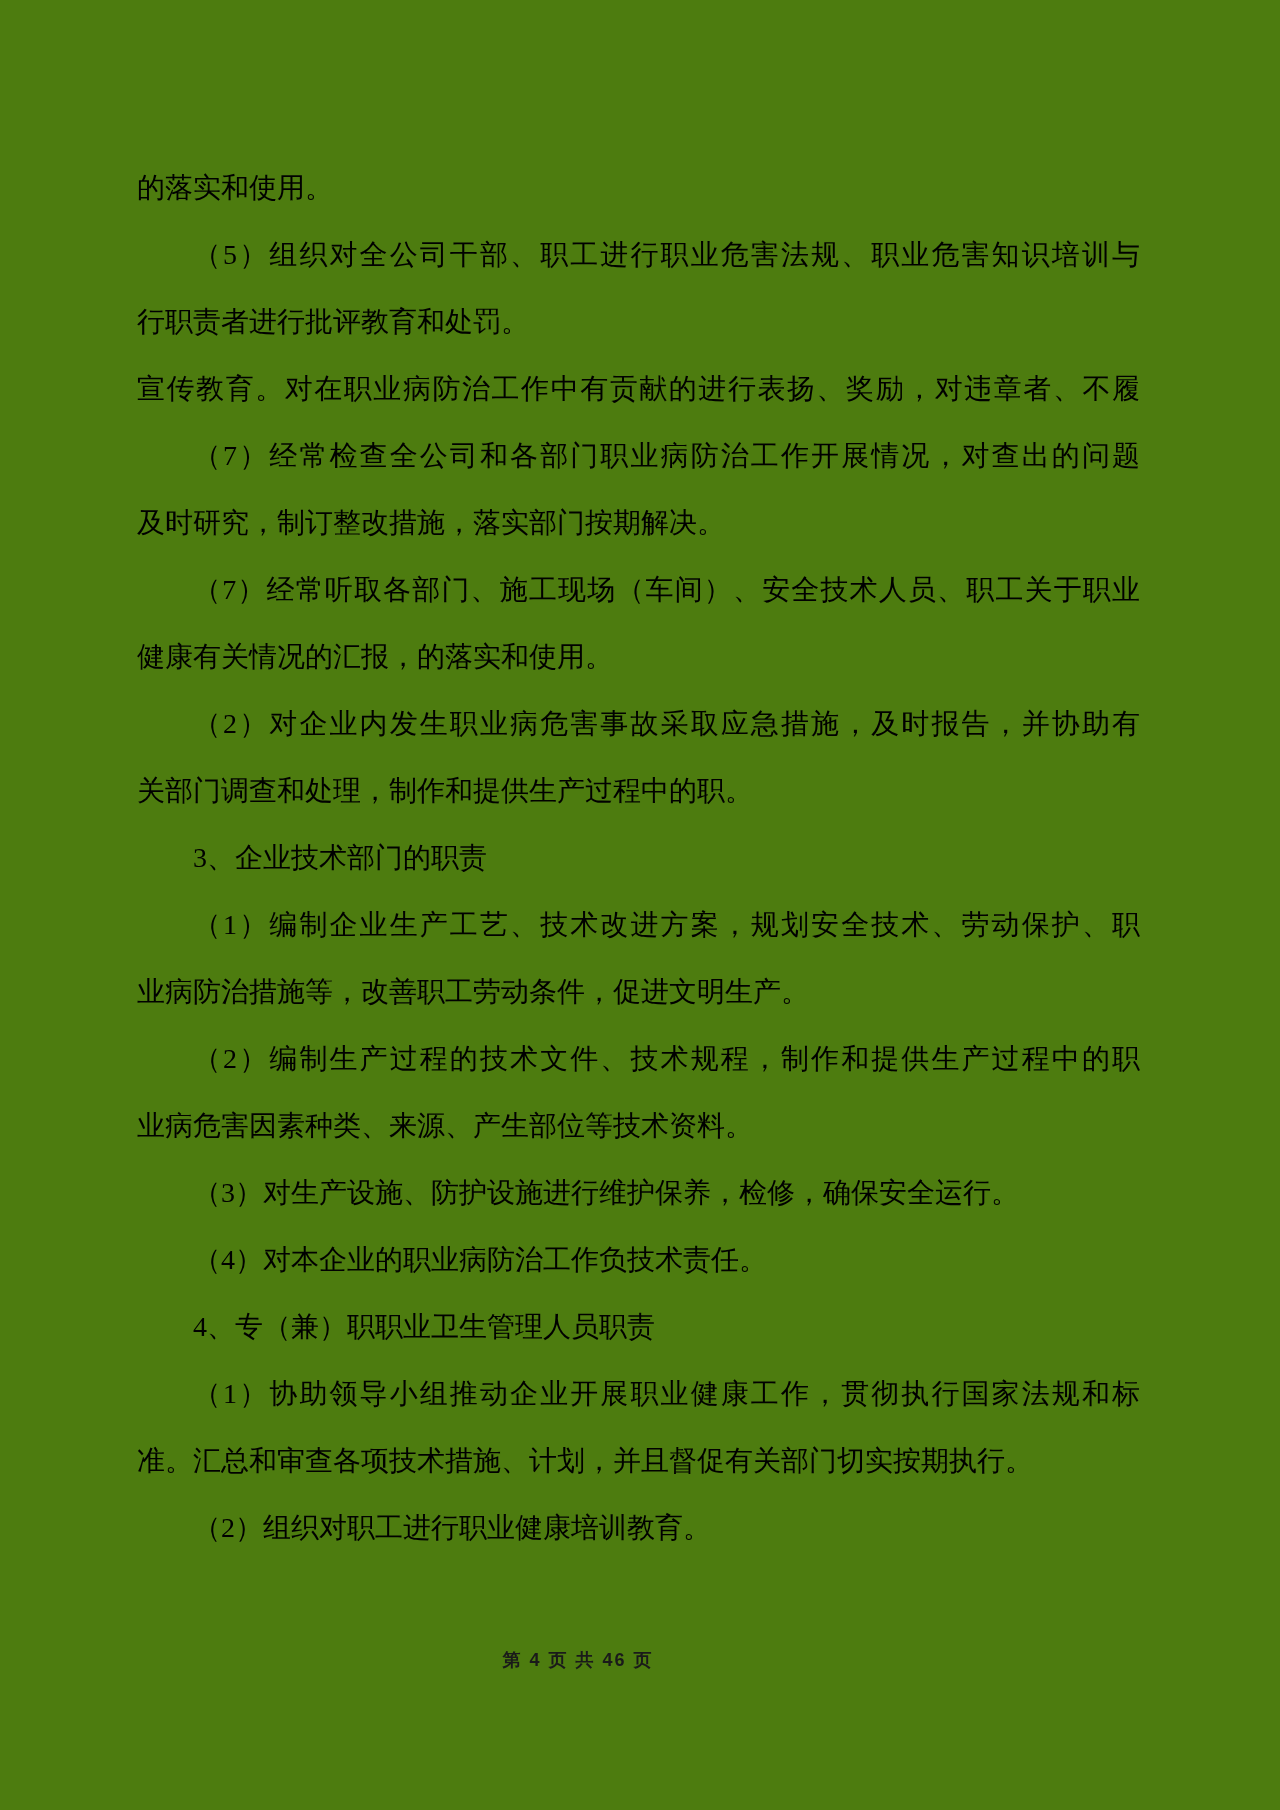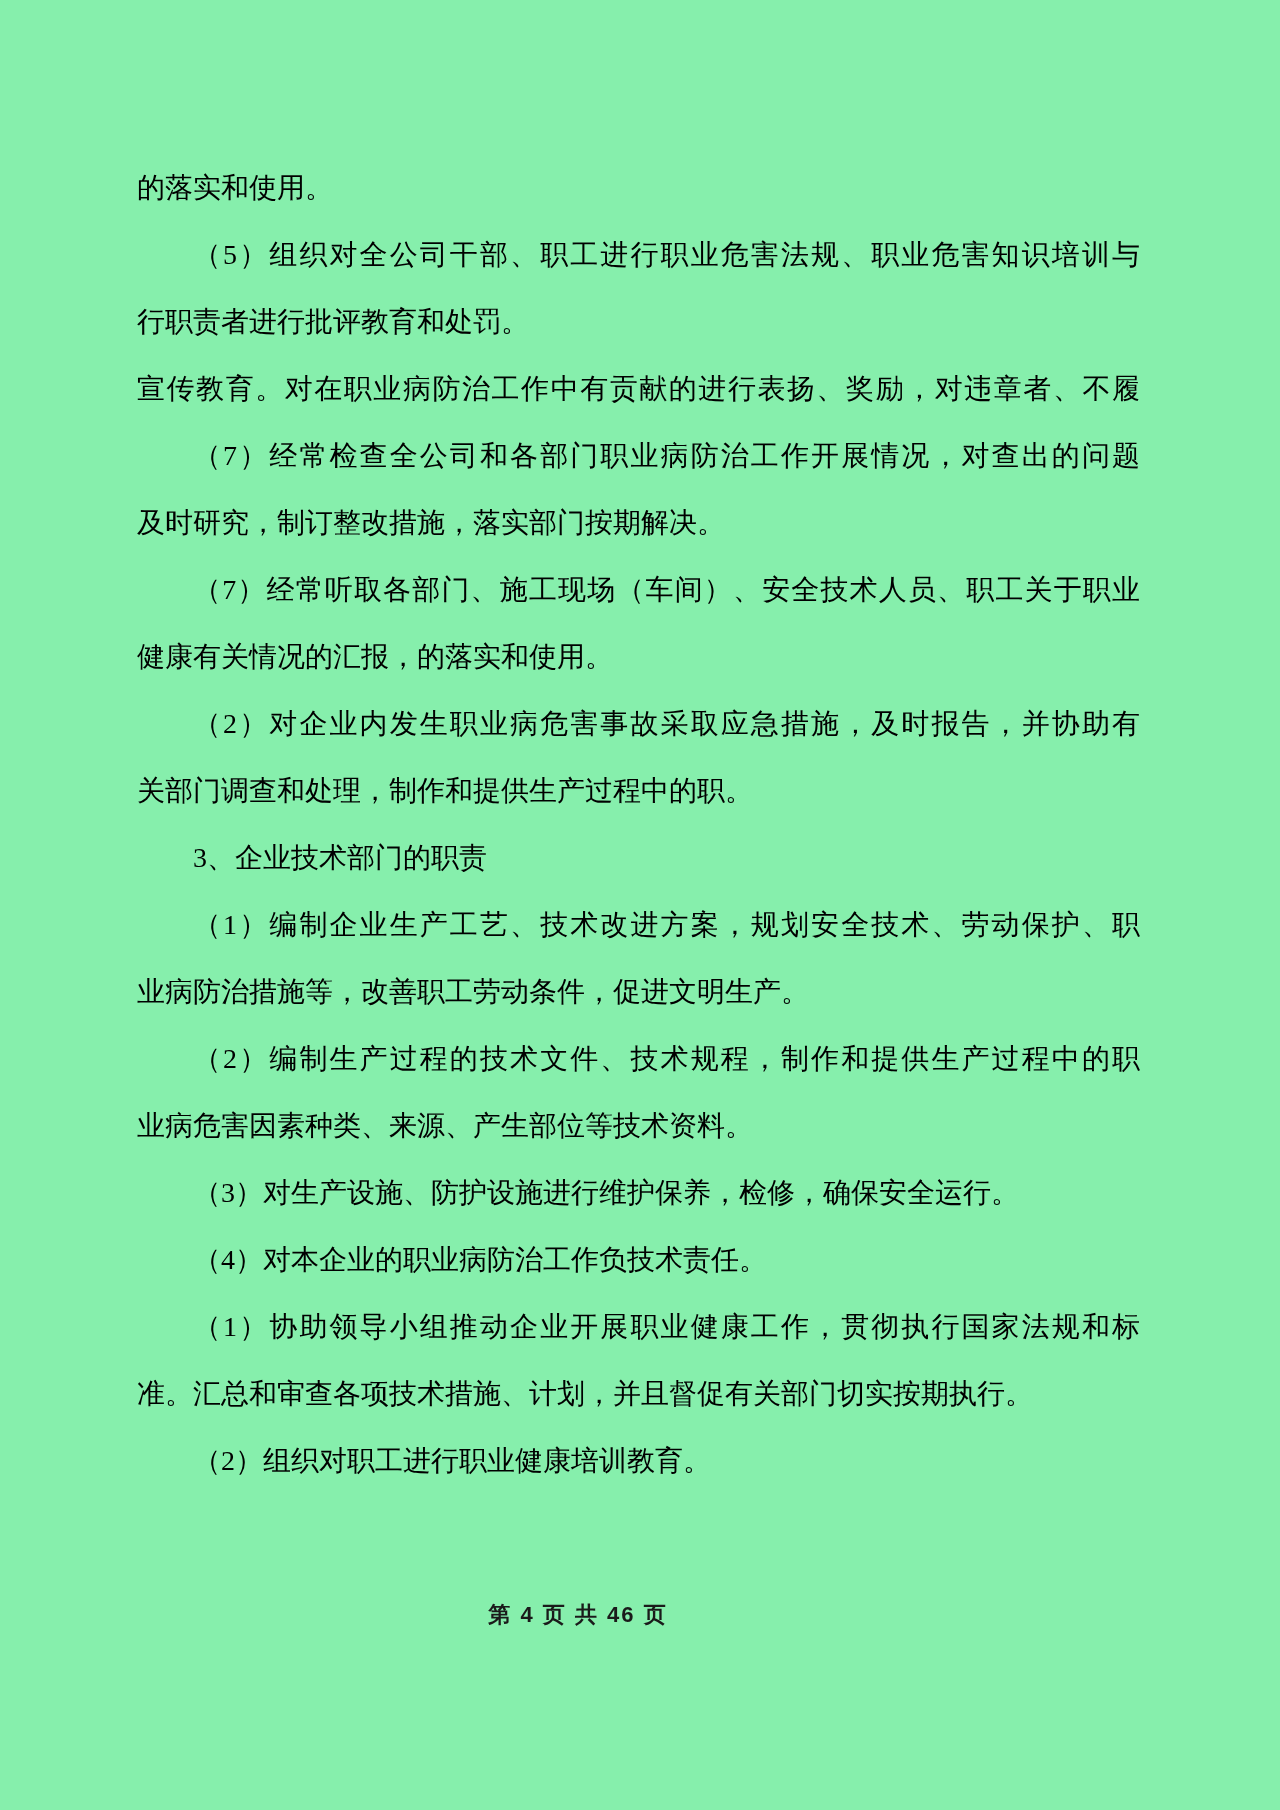--- a/index.html
+++ b/index.html
@@ -4,21 +4,21 @@
 <style>
   html, body {
     margin: 0;
     padding: 0;
     background: #ffffff;
   }
   .page {
     position: relative;
     width: 1280px;
     height: 1810px;
-    background: #86efac;
+    background: #4d7c0f;
     color: #000000;
     font-family: "Liberation Serif", "DejaVu Serif", serif;
     overflow: hidden;
   }
   .content {
     position: absolute;
     left: 137px;
     top: 154px;
     width: 1003px;
   }
@@ -33,26 +33,26 @@
     padding-left: 56px; 
   }
   .full {
     
     text-align: justify;
     text-align-last: justify;
   }
   .footer {
     position: absolute;
     left: 0;
-    top: 1600px;
+    top: 1648px;
     width: 1156px; 
     text-align: center;
     font-family: "Liberation Sans", "DejaVu Sans", sans-serif;
     font-weight: 700;
-    font-size: 22px;
+    font-size: 18px;
     letter-spacing: 2px;
     color: #1a1a1a;
   }
 </style>
 </head>
 <body>
 
 <div class="page">
   <div class="content">
     <div class="line">的落实和使用。</div>
@@ -65,19 +65,20 @@
     <div class="line">健康有关情况的汇报，的落实和使用。</div>
     <div class="line indent full">（2）对企业内发生职业病危害事故采取应急措施，及时报告，并协助有</div>
     <div class="line">关部门调查和处理，制作和提供生产过程中的职。</div>
     <div class="line indent">3、企业技术部门的职责</div>
     <div class="line indent full">（1）编制企业生产工艺、技术改进方案，规划安全技术、劳动保护、职</div>
     <div class="line">业病防治措施等，改善职工劳动条件，促进文明生产。</div>
     <div class="line indent full">（2）编制生产过程的技术文件、技术规程，制作和提供生产过程中的职</div>
     <div class="line">业病危害因素种类、来源、产生部位等技术资料。</div>
     <div class="line indent">（3）对生产设施、防护设施进行维护保养，检修，确保安全运行。</div>
     <div class="line indent">（4）对本企业的职业病防治工作负技术责任。</div>
+    <div class="line indent">4、专（兼）职职业卫生管理人员职责</div>
     <div class="line indent full">（1）协助领导小组推动企业开展职业健康工作，贯彻执行国家法规和标</div>
     <div class="line">准。汇总和审查各项技术措施、计划，并且督促有关部门切实按期执行。</div>
     <div class="line indent">（2）组织对职工进行职业健康培训教育。</div>
   </div>
 
   <div class="footer">第 4 页 共 46 页</div>
 </div>
 
 </body></html>

